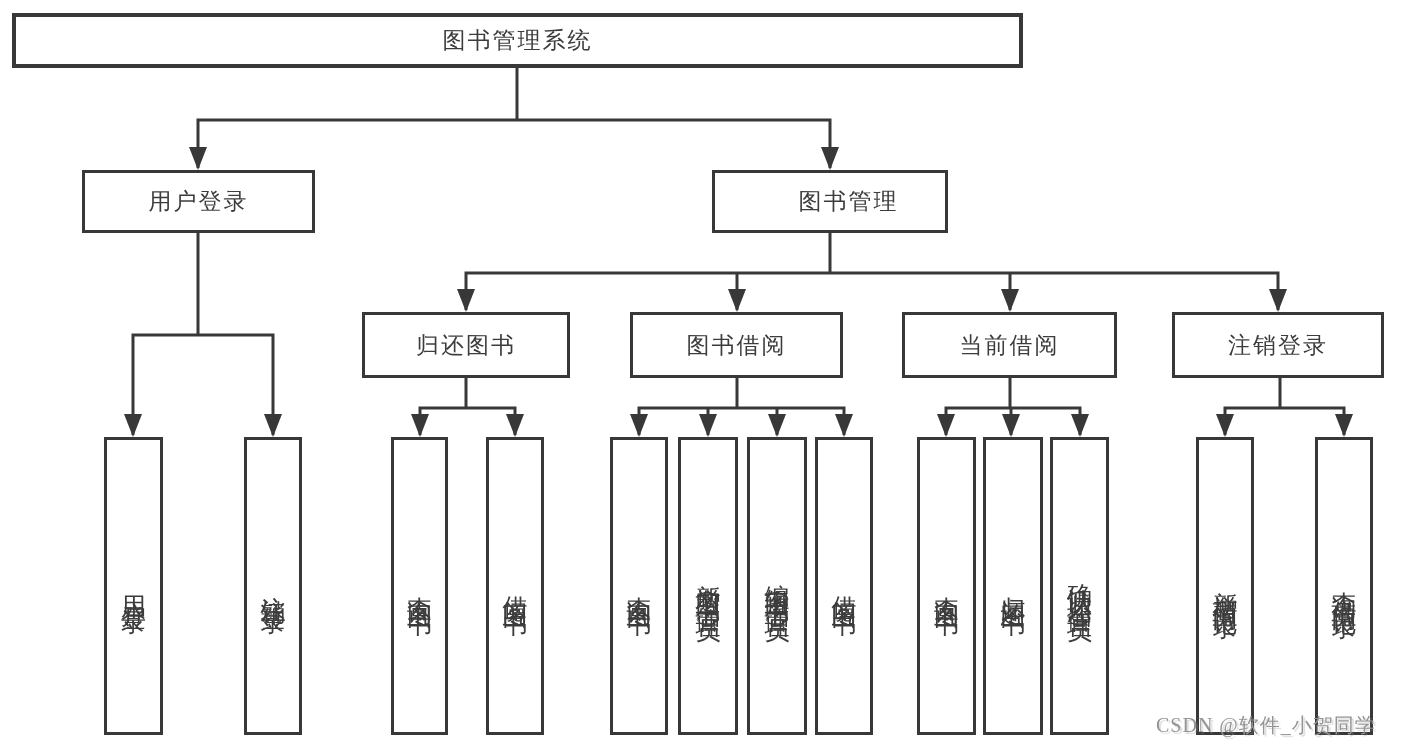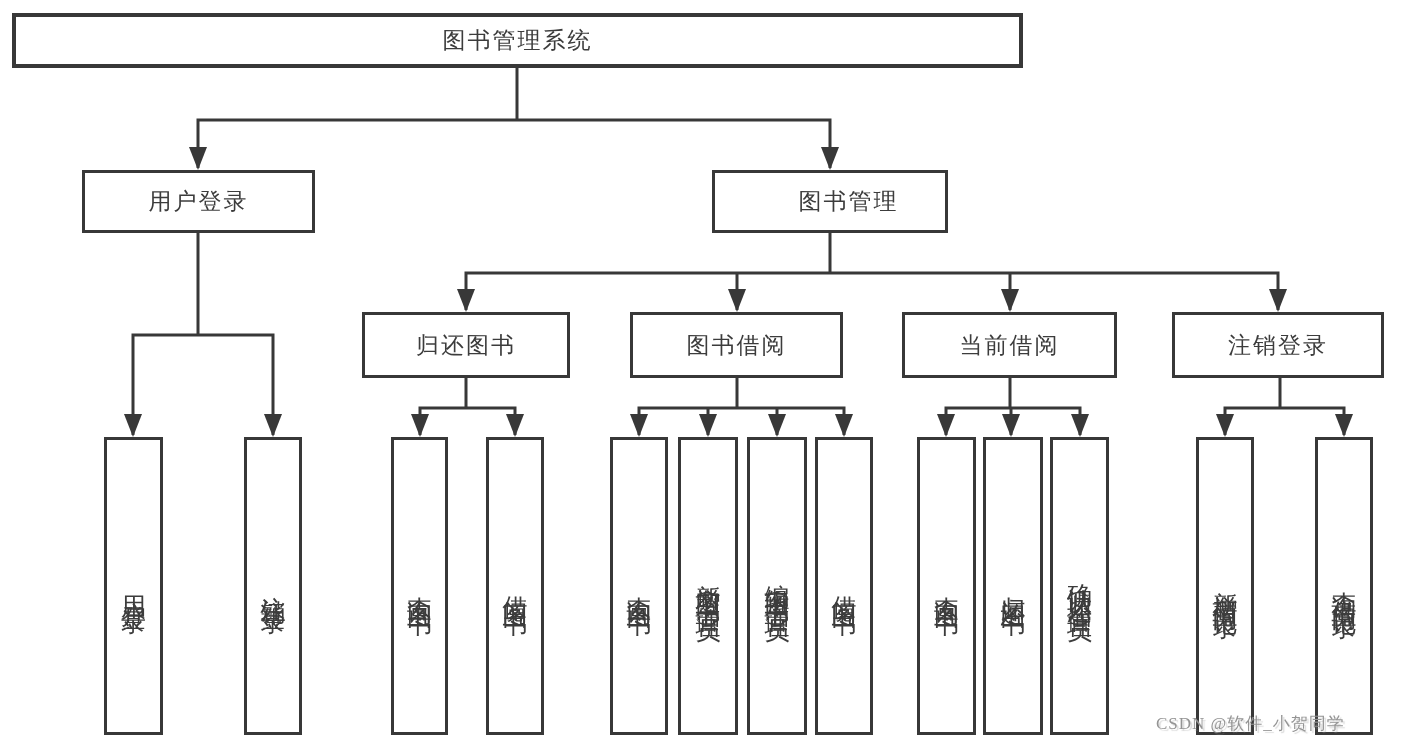--- a/index.html
+++ b/index.html
@@ -55,21 +55,21 @@
   #l-query-books-c{left:917px;width:59px;}
   #l-return-books{left:983px;width:60px;}
   #l-confirm-return{left:1050px;width:59px;}
   #l-add-record{left:1196px;width:58px;}
   #l-query-record{left:1315px;width:58px;}
 
   #watermark{
     position:absolute;
     left:1156px;
     top:712px;
-    font-size:17px;
+    font-size:20px;
     color:#949494;
     letter-spacing:1px;
     text-shadow:2px 2px 1px rgba(150,150,150,0.35);
     z-index:3;
     white-space:nowrap;
   }
 </style>
 </head>
 <body>
 

